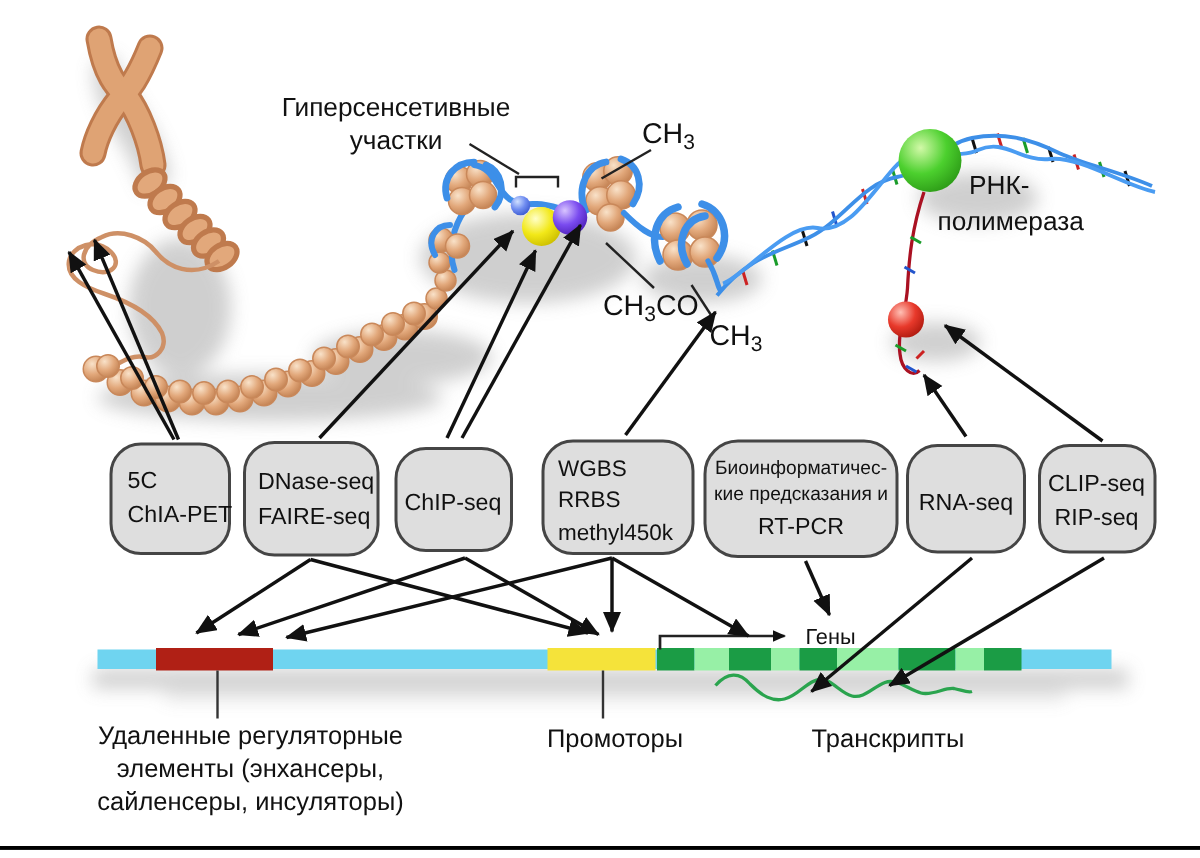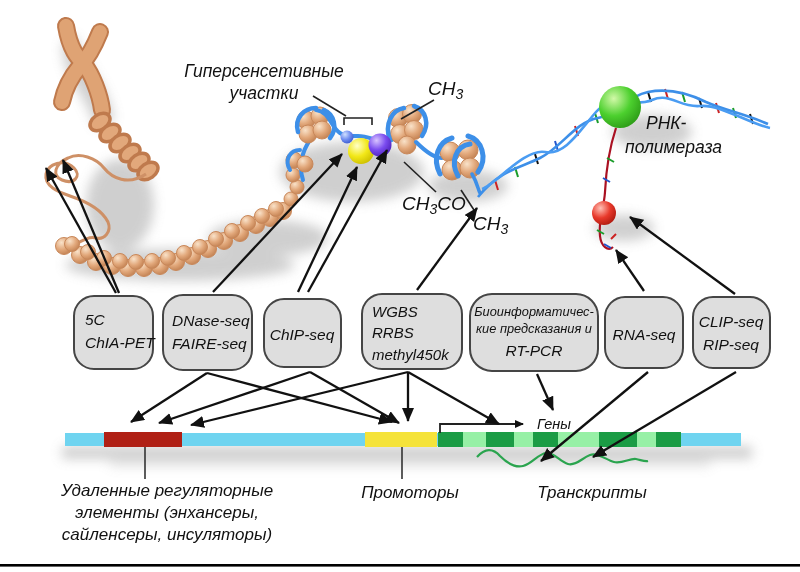--- a/index.html
+++ b/index.html
@@ -1,17 +1,17 @@
 <!DOCTYPE html>
 <html><head>
 <meta charset="utf-8">
 <style>
   html,body{margin:0;padding:0;background:#fff;}
   .stage{position:relative;width:800px;height:572px;background:#ffffff;overflow:hidden;
-         font-family:"Liberation Sans", sans-serif;font-style:italic;}
+         font-family:"Liberation Sans", sans-serif;}
   svg{display:block}
   text{fill:#111;}
   .lbl{font-family:"Liberation Sans", sans-serif;}
 </style>
 </head>
 <body>
 
 <div class="stage">
 <svg width="800" height="572" viewBox="0 0 800 572">
   <defs>

